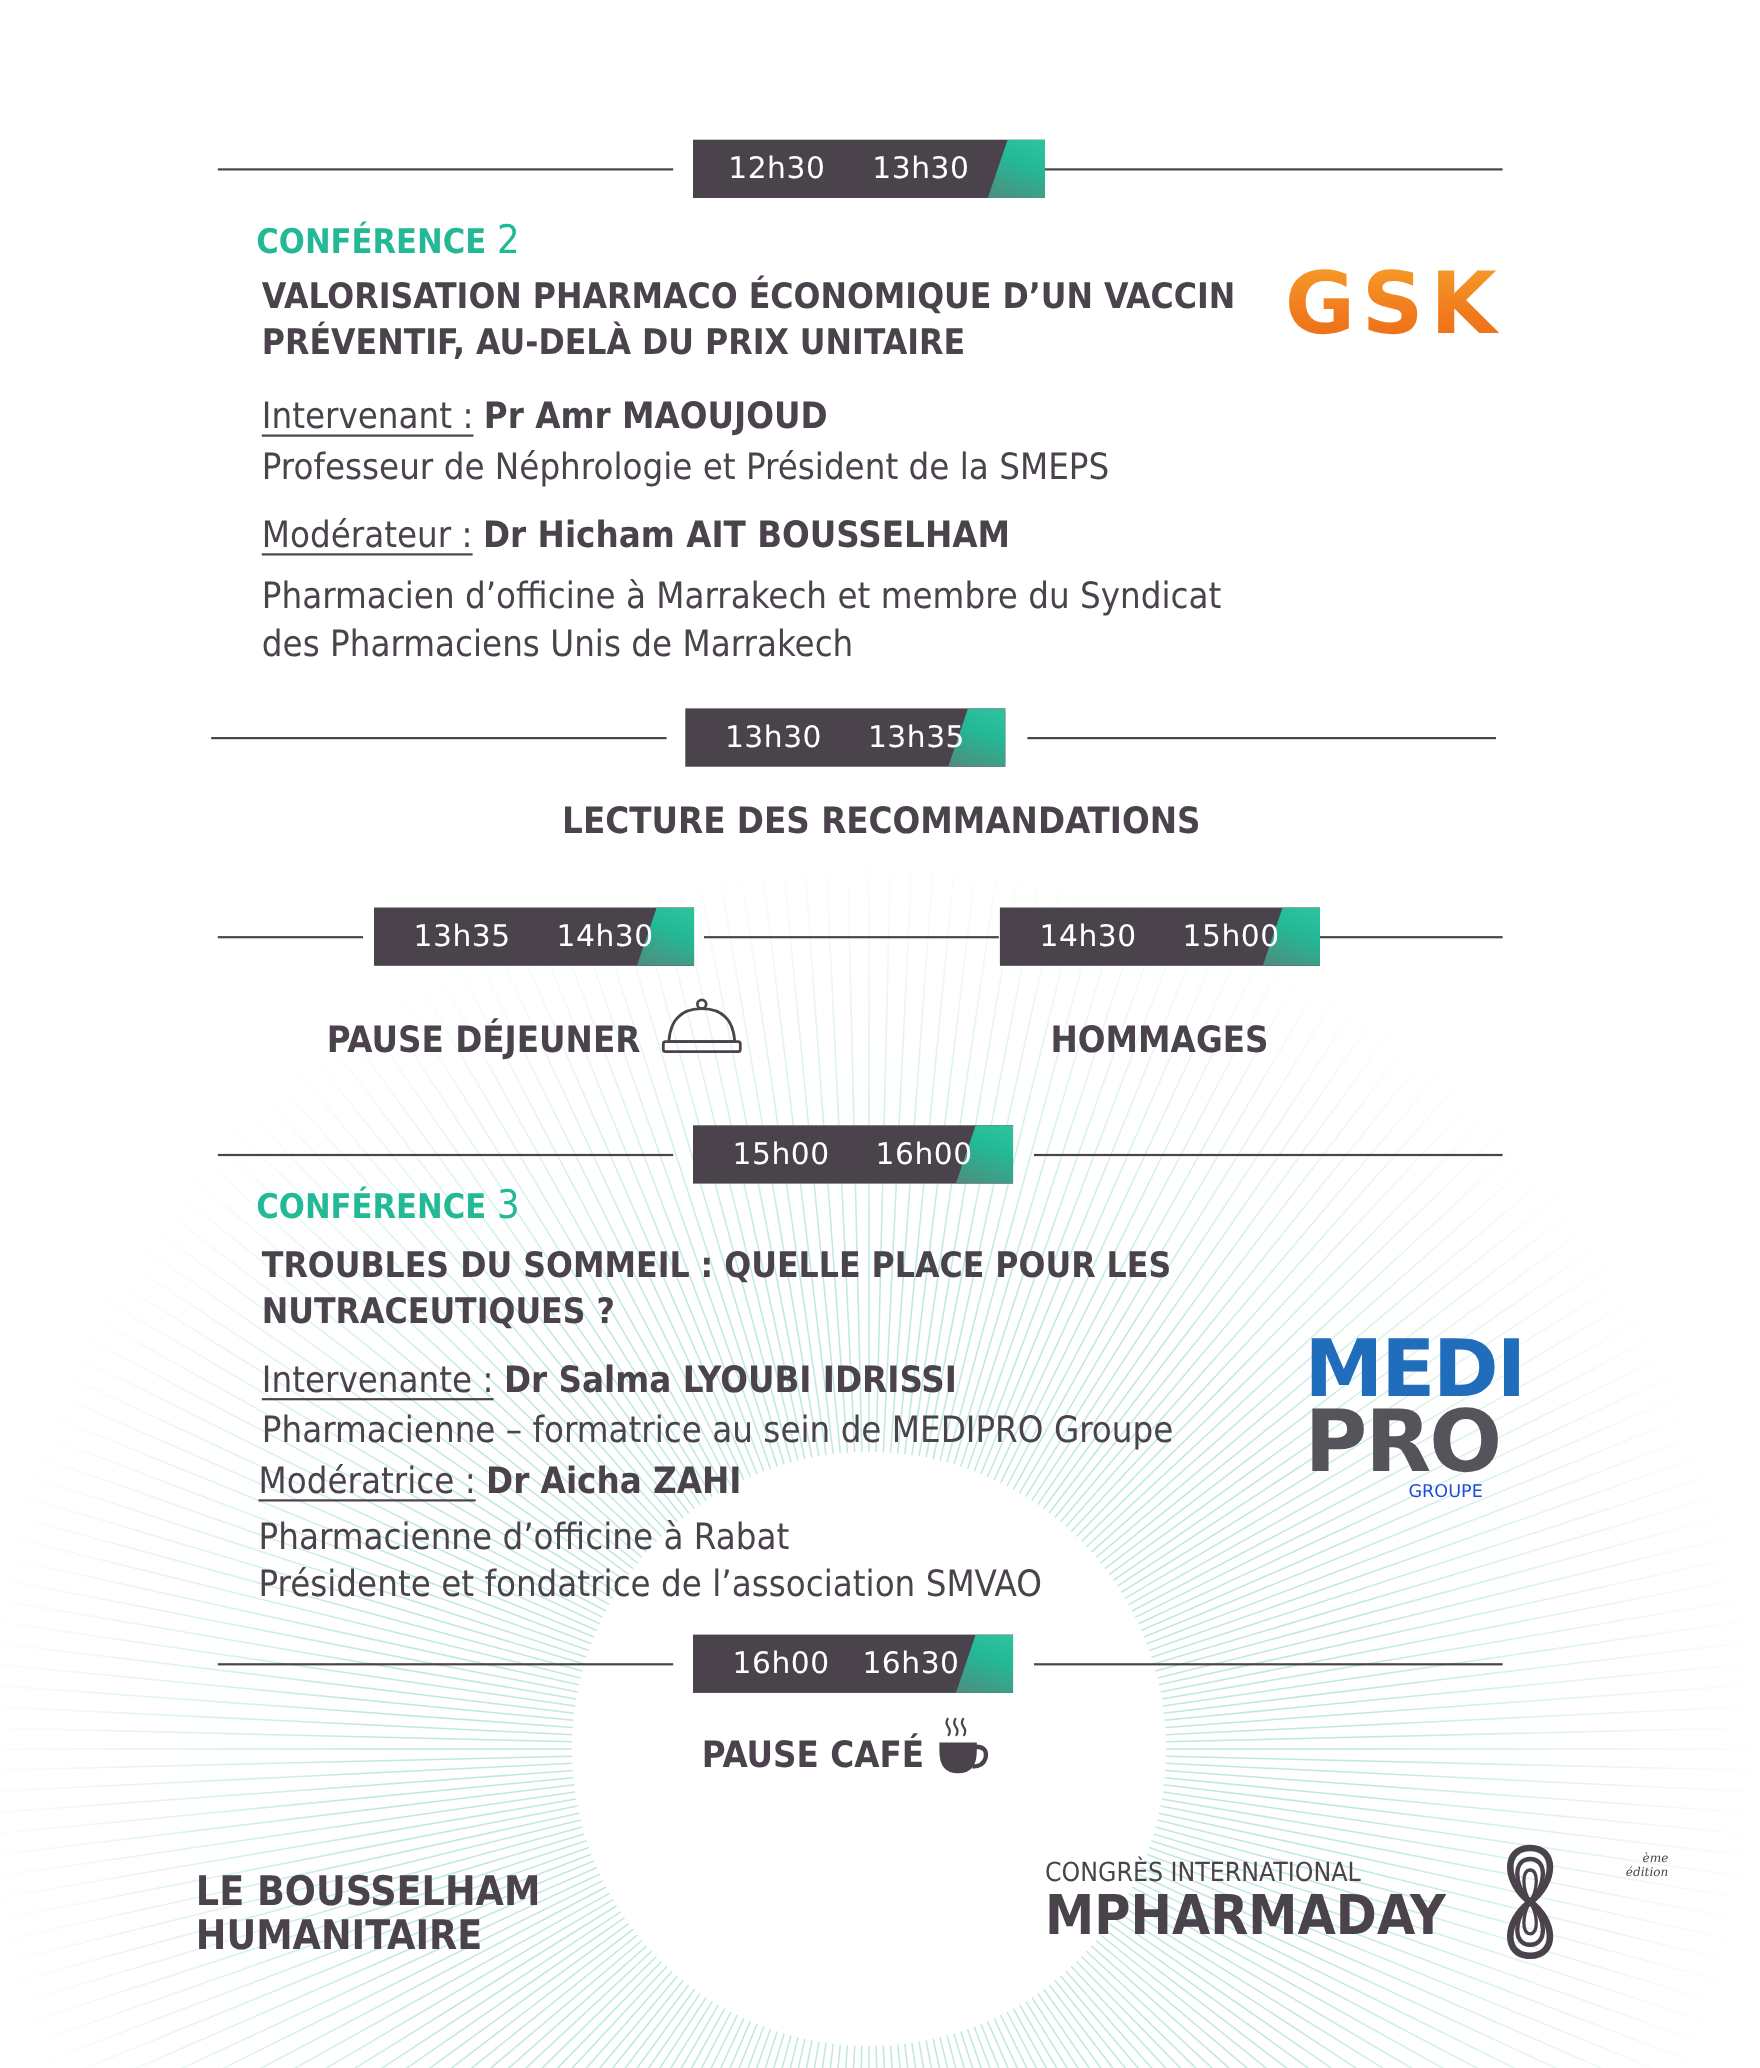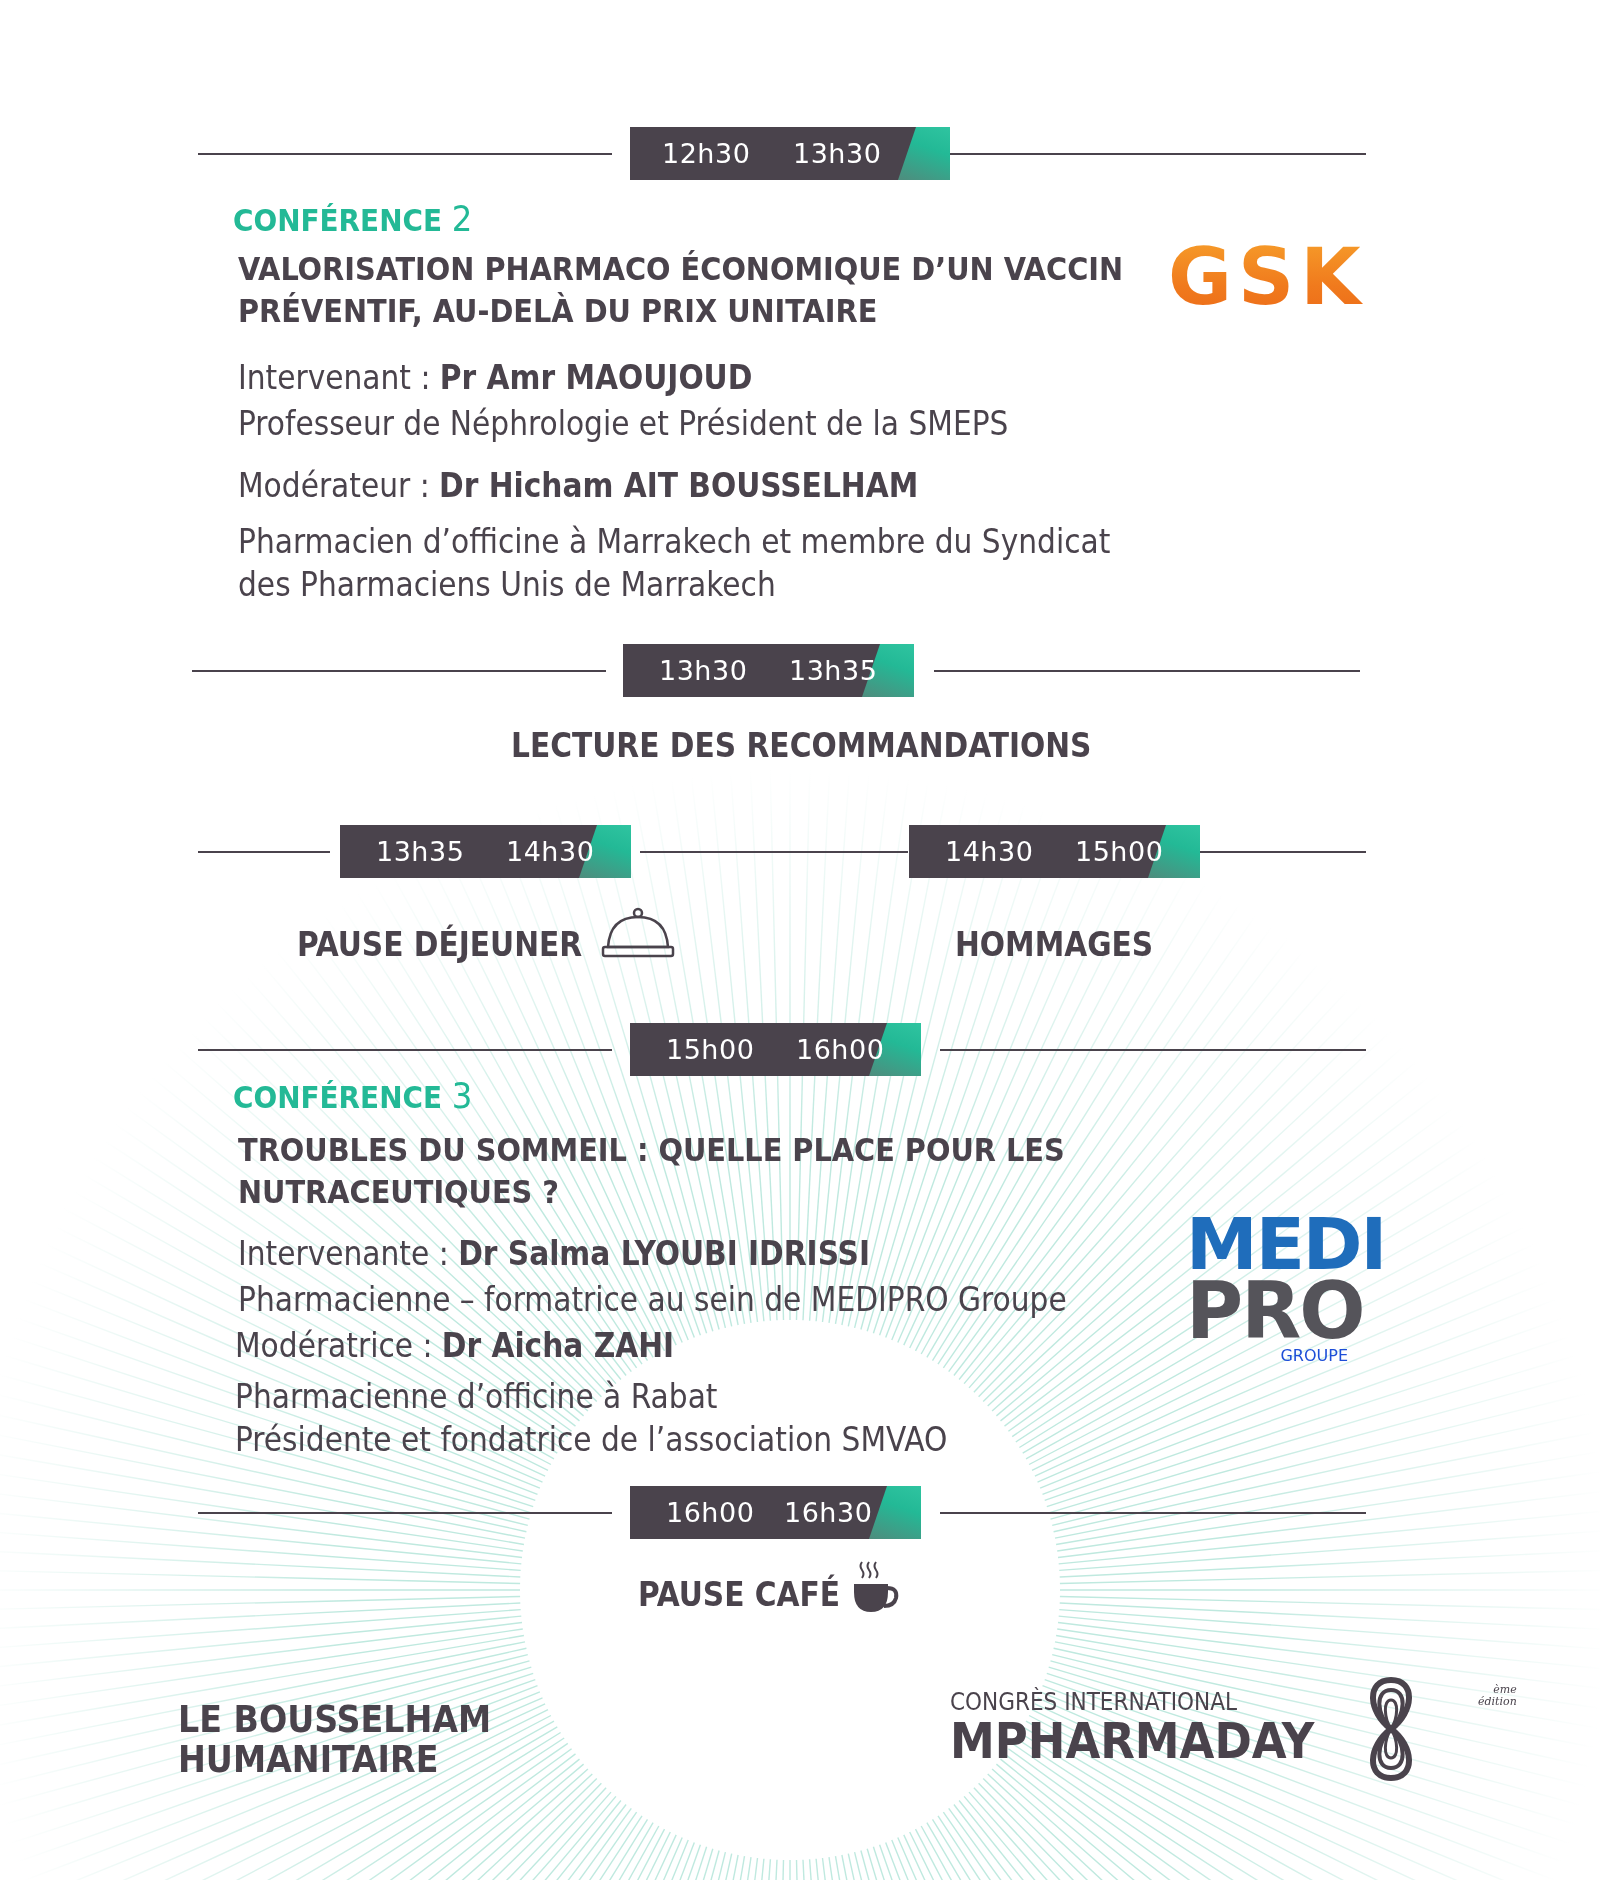--- a/index.html
+++ b/index.html
@@ -12,21 +12,21 @@
   .badge{position:absolute;height:53px;background:#4a434c;color:#fff;
          font-family:"DejaVu Sans",sans-serif;font-size:27px;line-height:53px;overflow:hidden;}
   .badge .accent{position:absolute;right:0;top:0;width:52px;height:100%;
          background:linear-gradient(200deg,#2fc4a0 0%,#23b996 40%,#4f8c7d 100%);
          clip-path:polygon(18px 0,100% 0,100% 100%,0 100%);}
   .badge .t{position:absolute;top:0;z-index:2;letter-spacing:0.5px;}
   .conf{font-family:"DejaVu Sans Condensed","DejaVu Sans",sans-serif;font-weight:bold;color:#23b996;font-size:31px;}
   .conf .n{font-weight:normal;font-size:36px;}
   .title{font-family:"DejaVu Sans Condensed","DejaVu Sans",sans-serif;font-weight:bold;font-size:32px;line-height:42px;color:#4a434c;}
   .role{font-size:33px;line-height:44px;color:#4a434c;font-family:"DejaVu Sans Condensed","DejaVu Sans",sans-serif;}
-  .role .lbl{text-underline-offset:6px;text-decoration-thickness:2px;}
+  .role .lbl{text-decoration:underline;text-underline-offset:6px;text-decoration-thickness:2px;}
   .role .nm{font-weight:bold;}
   .desc{font-size:33px;line-height:43px;color:#4a434c;font-family:"DejaVu Sans Condensed","DejaVu Sans",sans-serif;}
   .event{font-family:"DejaVu Sans Condensed","DejaVu Sans",sans-serif;font-weight:bold;font-size:33px;color:#4a434c;}
   .gsk{font-family:"DejaVu Sans",sans-serif;font-weight:bold;font-size:78px;letter-spacing:6px;
        background:linear-gradient(180deg,#f7a12b,#f07a1d 60%,#ec6a18);-webkit-background-clip:text;background-clip:text;color:transparent;}
   .medi{font-family:"DejaVu Sans",sans-serif;font-weight:bold;font-size:72px;line-height:64px;color:#1f6dbb;letter-spacing:-2px;}
   .pro{font-family:"DejaVu Sans",sans-serif;font-weight:bold;font-size:78px;line-height:70px;color:#55545a;letter-spacing:-2px;}
   .groupe{font-family:"DejaVu Sans",sans-serif;font-size:16px;color:#1d4ed8;}
   .foot1{font-family:"DejaVu Sans Condensed","DejaVu Sans",sans-serif;font-weight:bold;font-size:37px;line-height:40px;color:#4a434c;}
   .foot2a{font-family:"DejaVu Sans Condensed","DejaVu Sans",sans-serif;font-size:24px;color:#4a434c;}

